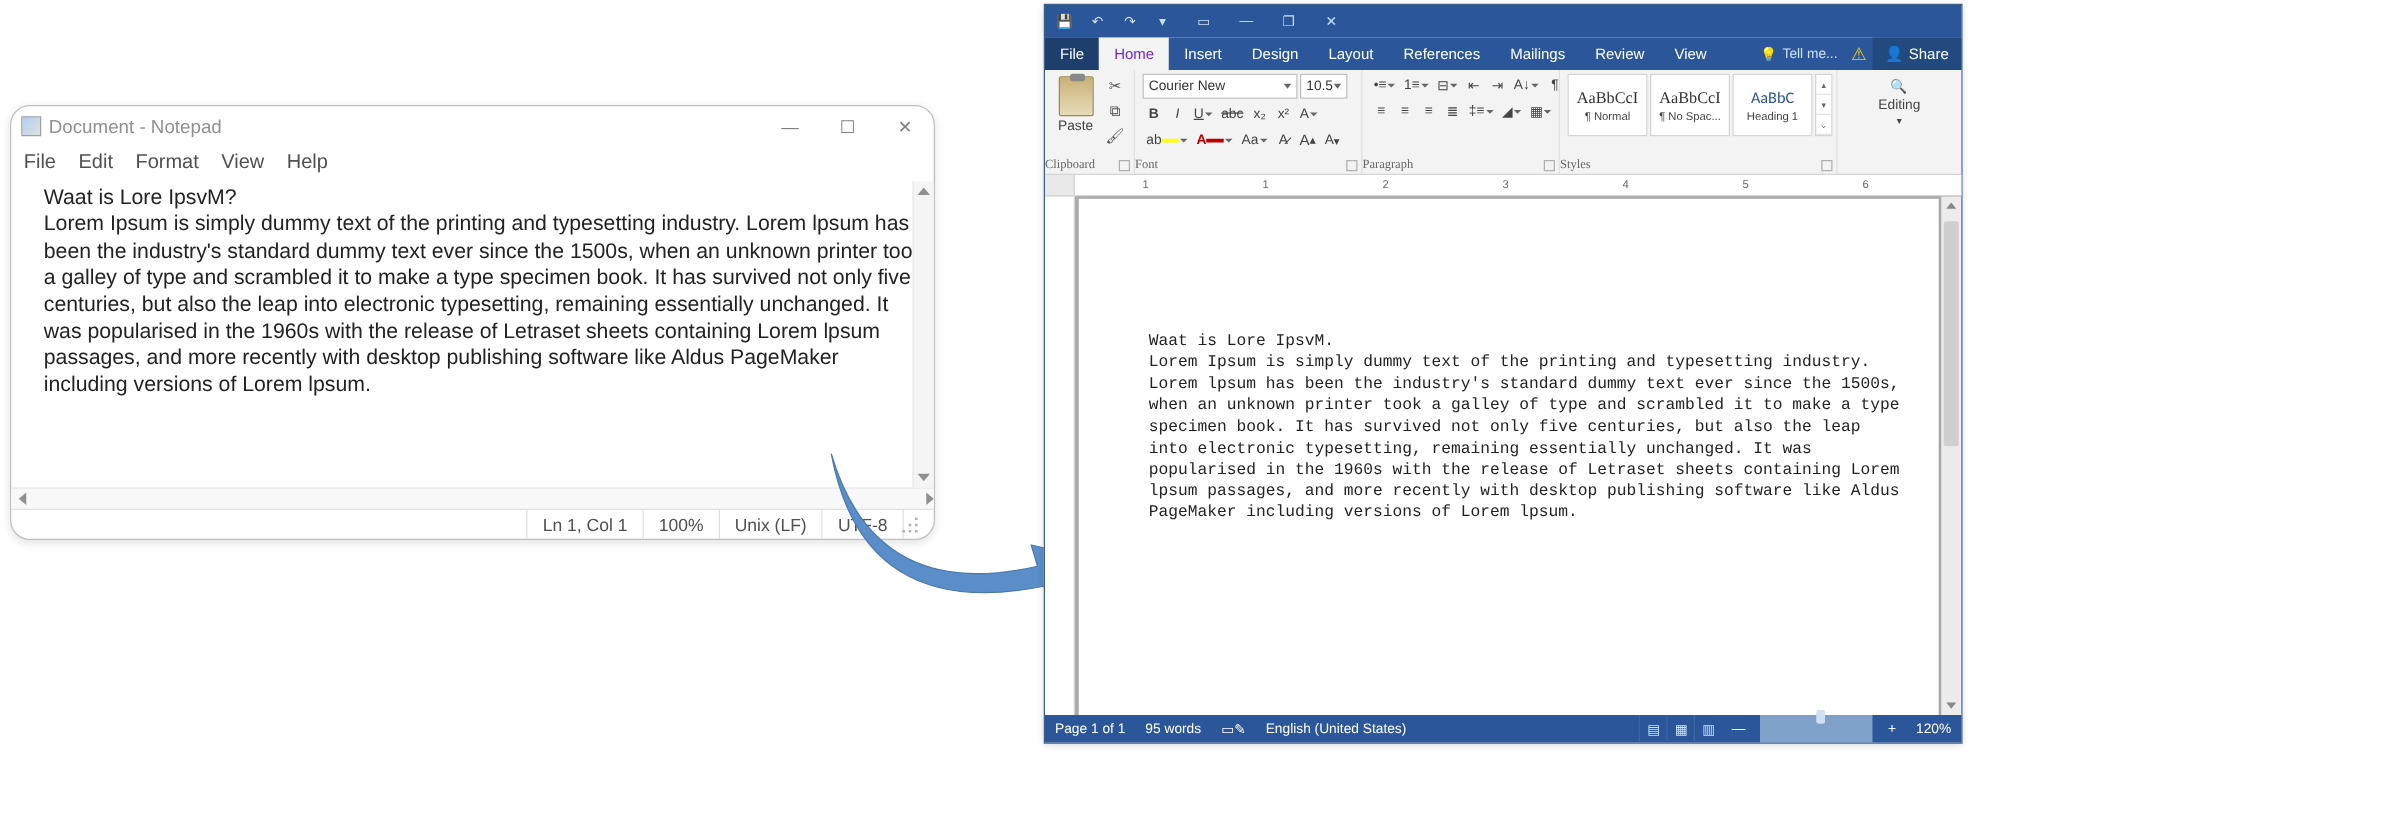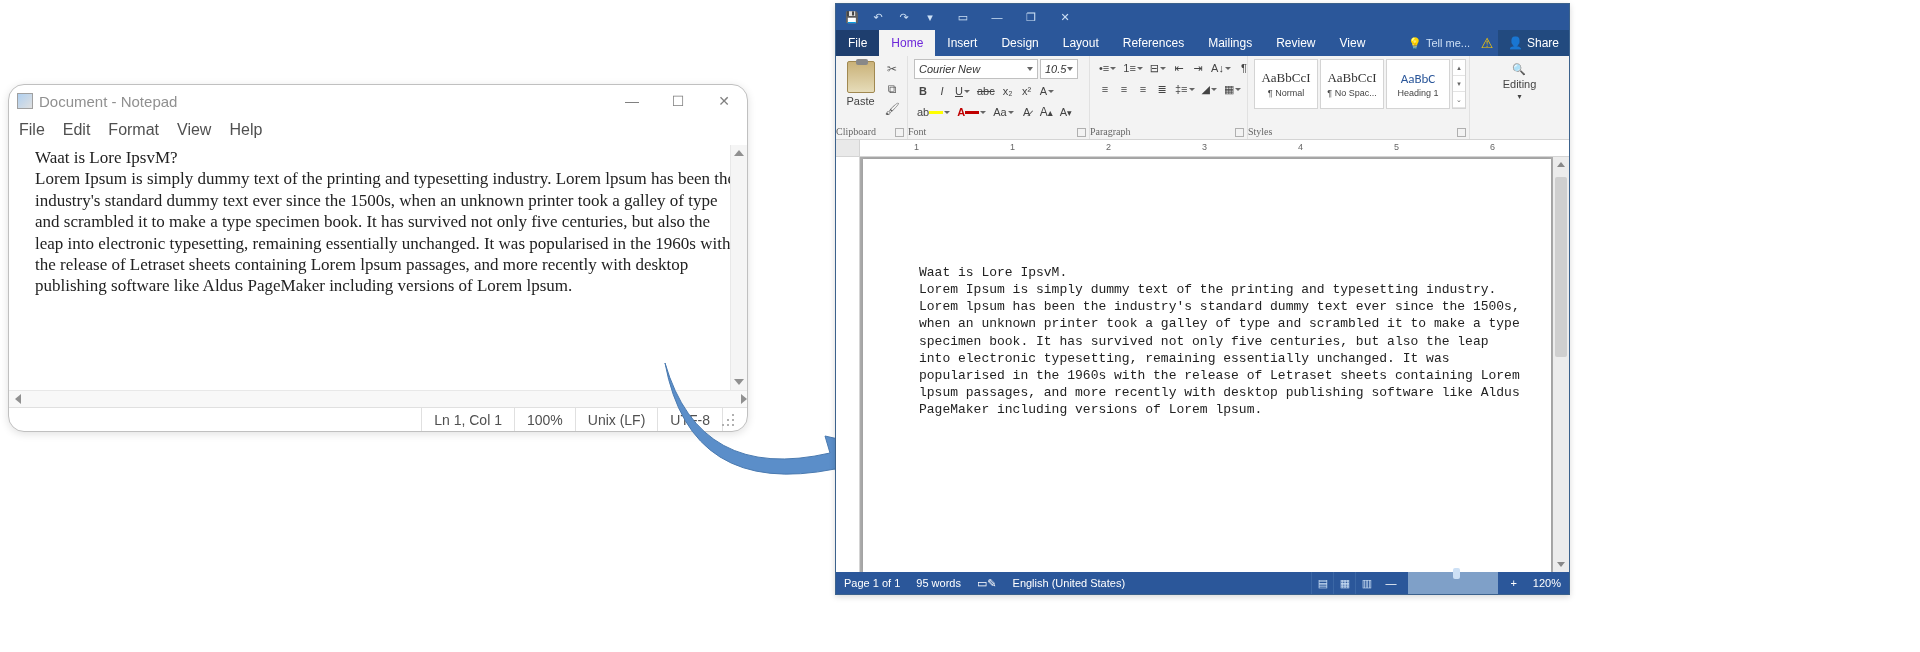--- a/index.html
+++ b/index.html
@@ -47,21 +47,21 @@
     color:#808080; font-size:14px;
   }
   .np-menubar {
     display:flex; gap:18px;
     padding: 4px 10px 6px 10px;
     font-size:16px; color:#505050;
   }
   .np-textarea {
     flex:1;
     padding: 2px 8px 0 26px;
-    font-family: Liberation Serif, serif;
+    font-family: Liberation Sans, sans-serif;
     font-size: 17px;
     line-height: 1.26;
     color:#222;
     position:relative;
     overflow:hidden;
   }
   .np-scroll-v {
     position:absolute; right:0; top:0; bottom:0; width:17px;
     background:#f5f5f5; border-left:1px solid #e8e8e8;
   }
@@ -136,21 +136,21 @@
 
   
   .paste-btn { display:flex; flex-direction:column; align-items:center; width:40px; }
   .paste-icon { width:28px;height:32px; background:linear-gradient(#c9b178,#e6dcb9); border:1px solid #a08850; border-radius:2px; position:relative; margin-top:2px;}
   .paste-icon:after{content:"";position:absolute;top:-3px;left:8px;width:12px;height:6px;background:#888;border-radius:2px;}
   .paste-lbl { font-size:11px; color:#444; margin-top:2px;}
   .clip-side { display:flex; flex-direction:column; gap:4px; padding-top:2px;}
   .clip-side .sbtn{ width:18px;height:16px;display:flex;align-items:center;justify-content:center;font-size:12px;color:#555;}
 
   
-  .font-row1 { display:flex; gap:2px; align-items:center;font-style:italic;}
+  .font-row1 { display:flex; gap:2px; align-items:center;}
   .font-sel { height:20px; border:1px solid #c0c0c0; background:#fff; font-size:11px; padding:0 16px 0 4px; display:flex; align-items:center; position:relative; color:#333;}
   .font-sel.name{ width:124px;}
   .font-sel.size{ width:38px;}
   .font-sel:after{content:"";position:absolute;right:4px;top:7px;border-left:3px solid transparent;border-right:3px solid transparent;border-top:4px solid #666;}
   .font-ctl { display:flex; flex-direction:column; gap:3px;}
   .font-row { display:flex; gap:1px;}
   .rbtn { min-width:18px;height:18px;display:flex;align-items:center;justify-content:center;font-size:11px;color:#444;border:1px solid transparent; padding:0 2px;}
   .rbtn.drop:after{content:"";margin-left:1px;border-left:3px solid transparent;border-right:3px solid transparent;border-top:3px solid #666;}
   .rbtn .swatch{width:14px;height:3px;display:block;}
   .rbtn.big{font-size:12px;}

